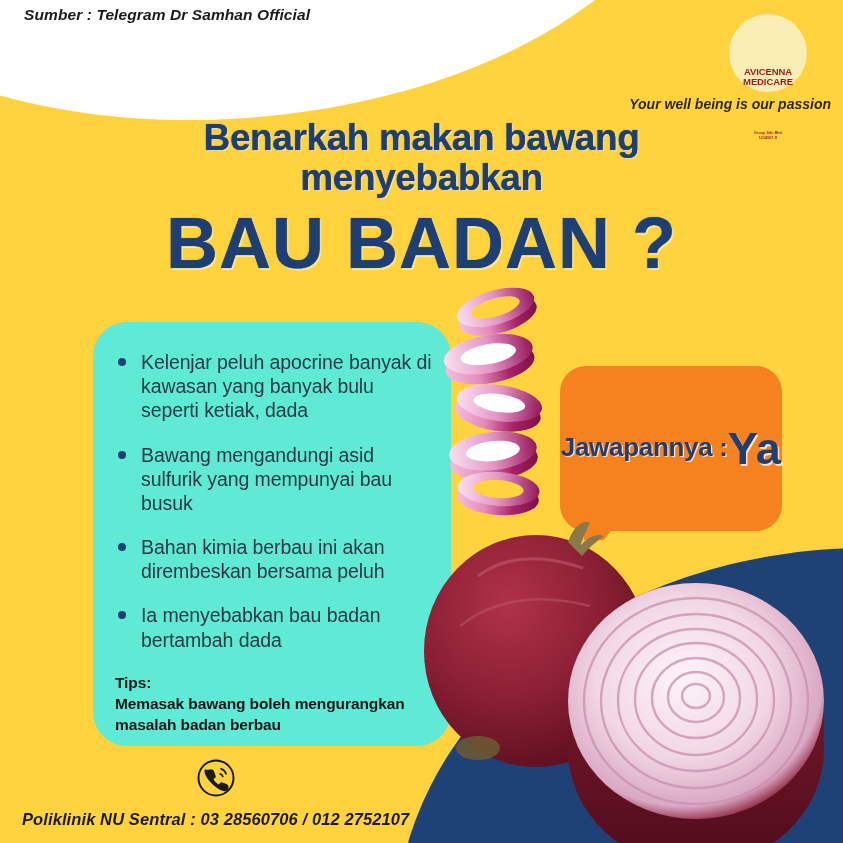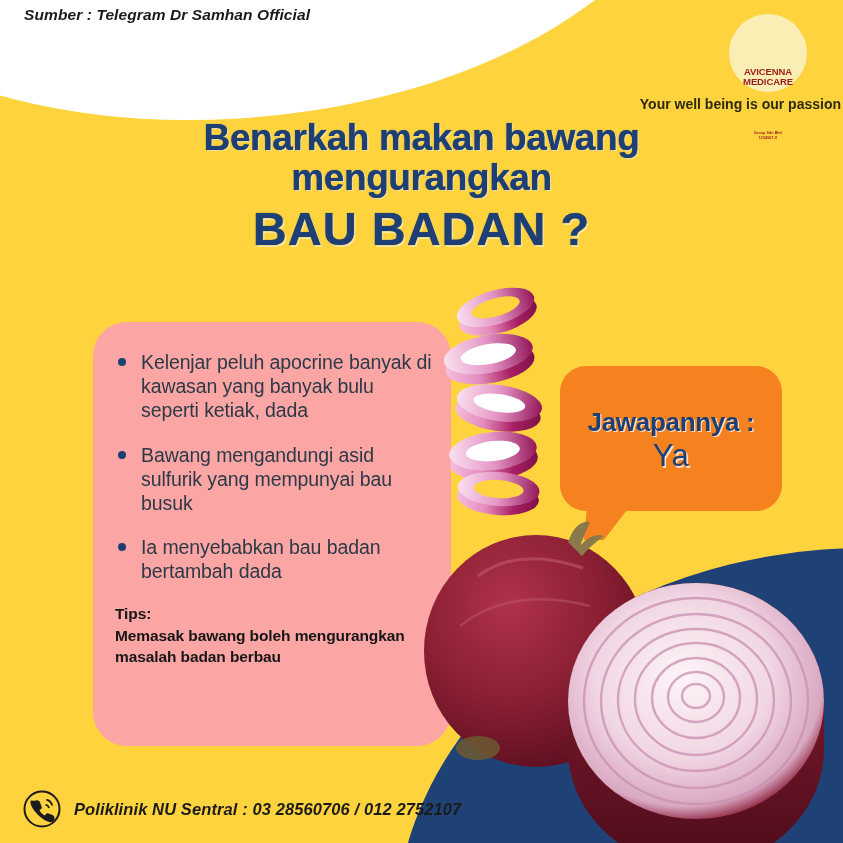--- a/index.html
+++ b/index.html
@@ -70,24 +70,24 @@
     text-align:center;letter-spacing:-.1px;
     margin-top:2px;
   }
   .logo-sub{
     font-size:3.6px;font-weight:bold;color:#9c1c1c;
     text-align:center;line-height:1.25;margin-top:1px;
     letter-spacing:.1px;
   }
   .tagline{
     position:absolute;
-    right:14px;top:96px;
+    right:24px;top:96px;
     z-index:7;
     font-size:14px;
-    font-weight:bold;
+    font-style:italic;font-weight:bold;
     color:#2e2a12;
     white-space:nowrap;
   }
   
   .headline{
     position:absolute;
     left:0;right:12px;top:118px;
     z-index:6;
     text-align:center;
     color:#1d3f74;
@@ -97,30 +97,30 @@
     font-size:37px;line-height:1.07;
     letter-spacing:-.4px;
     text-shadow:0 0 1px #1d3f74, 1.2px 1.2px 0 rgba(255,255,255,.55);
   }
   .head-l2{
     font-size:37px;line-height:1.07;
     letter-spacing:-.4px;
     text-shadow:0 0 1px #1d3f74, 1.2px 1.2px 0 rgba(255,255,255,.55);
   }
   .head-big{
-    font-size:47px;line-height:1.12;
+    font-size:72px;line-height:1.12;
     letter-spacing:1px;margin-top:6px;
     text-shadow:0 0 1px #1d3f74, 1.6px 1.6px 0 rgba(255,255,255,.5);
   }
   
   .card{
     position:absolute;
     left:93px;top:322px;
     width:358px;height:424px;
-    background:#fca5a5;
+    background:#5eead4;
     border-radius:34px;
     z-index:4;
     box-sizing:border-box;
     padding:28px 18px 10px 22px;
   }
   .bullets{list-style:none;margin:0;padding:0;}
   .bullets li{
     position:relative;
     padding-left:26px;
     margin-bottom:20px;
@@ -138,46 +138,46 @@
     font-size:15.5px;
     font-weight:bold;
     color:#161616;
     line-height:1.38;
     letter-spacing:-.1px;
   }
   
   .bubble{
     position:absolute;
     left:560px;top:366px;
-    width:222px;height:145px;
+    width:222px;height:165px;
     background:#f5821f;
     border-radius:26px;
     z-index:5;
-    display:flex;flex-direction:column;
+    display:flex;flex-direction:row;
     align-items:center;justify-content:center;
   }
   .bubble-tail{
     position:absolute;
     left:586px;top:498px;
     width:0;height:0;
     border-left:20px solid #f5821f;
     border-right:28px solid transparent;
     border-top:42px solid #f5821f;
     border-bottom:0;
     z-index:5;
     transform:skewX(-6deg);
   }
   .bubble-l1{
     font-size:26px;font-weight:bold;color:#1d3f74;
     letter-spacing:-.3px;
     text-shadow:1.3px 1.3px 0 rgba(255,255,255,.75);
     margin-bottom:2px;
   }
   .bubble-l2{
-    font-size:31px;font-weight:normal;color:#1d3f74;
+    font-size:45px;font-weight:bold;color:#1d3f74;
     letter-spacing:.5px;
     text-shadow:1.6px 1.6px 0 rgba(255,255,255,.75);
     line-height:1;
   }
   
   .rings{
     position:absolute;
     left:432px;top:286px;
     width:130px;height:235px;
     z-index:6;
@@ -187,21 +187,21 @@
     position:absolute;
     left:418px;top:516px;
     width:425px;height:327px;
     z-index:6;
   }
   
   .footer{
     position:absolute;
     left:22px;bottom:14px;
     z-index:8;
-    display:flex;align-items:center;gap:12px;
+    display:flex;align-items:center;gap:12px;flex-direction:column;
   }
   .phone-icon{width:40px;height:40px;display:block;flex:0 0 auto;}
   .footer-text{
     font-size:16.5px;
     font-style:italic;font-weight:bold;
     color:#1b1b1b;
     white-space:nowrap;
     letter-spacing:.1px;
   }
 </style>
@@ -232,33 +232,37 @@
         <div>Group Sdn Bhd</div>
         <div>1234567-X</div>
       </div>
     </div>
   </div>
 
   <div class="tagline">Your well being is our passion</div>
 
   <div class="headline">
     <div class="head-l1">Benarkah makan bawang</div>
-    <div class="head-l2">mengurangkan</div>
+    <div class="head-l2">menyebabkan</div>
     <div class="head-big">BAU BADAN ?</div>
   </div>
 
   <div class="card">
     <ul class="bullets">
       <li>
         <span class="dot"></span>
         <span>Kelenjar peluh apocrine banyak di kawasan yang banyak bulu seperti ketiak, dada</span>
       </li>
       <li>
         <span class="dot"></span>
         <span>Bawang mengandungi asid sulfurik yang mempunyai bau busuk</span>
+      </li>
+      <li>
+        <span class="dot"></span>
+        <span>Bahan kimia berbau ini akan dirembeskan bersama peluh</span>
       </li>
       <li>
         <span class="dot"></span>
         <span>Ia menyebabkan bau badan bertambah dada</span>
       </li>
     </ul>
     <div class="tips">
       <div>Tips:</div>
       <div>Memasak bawang boleh mengurangkan masalah badan berbau</div>
     </div>

